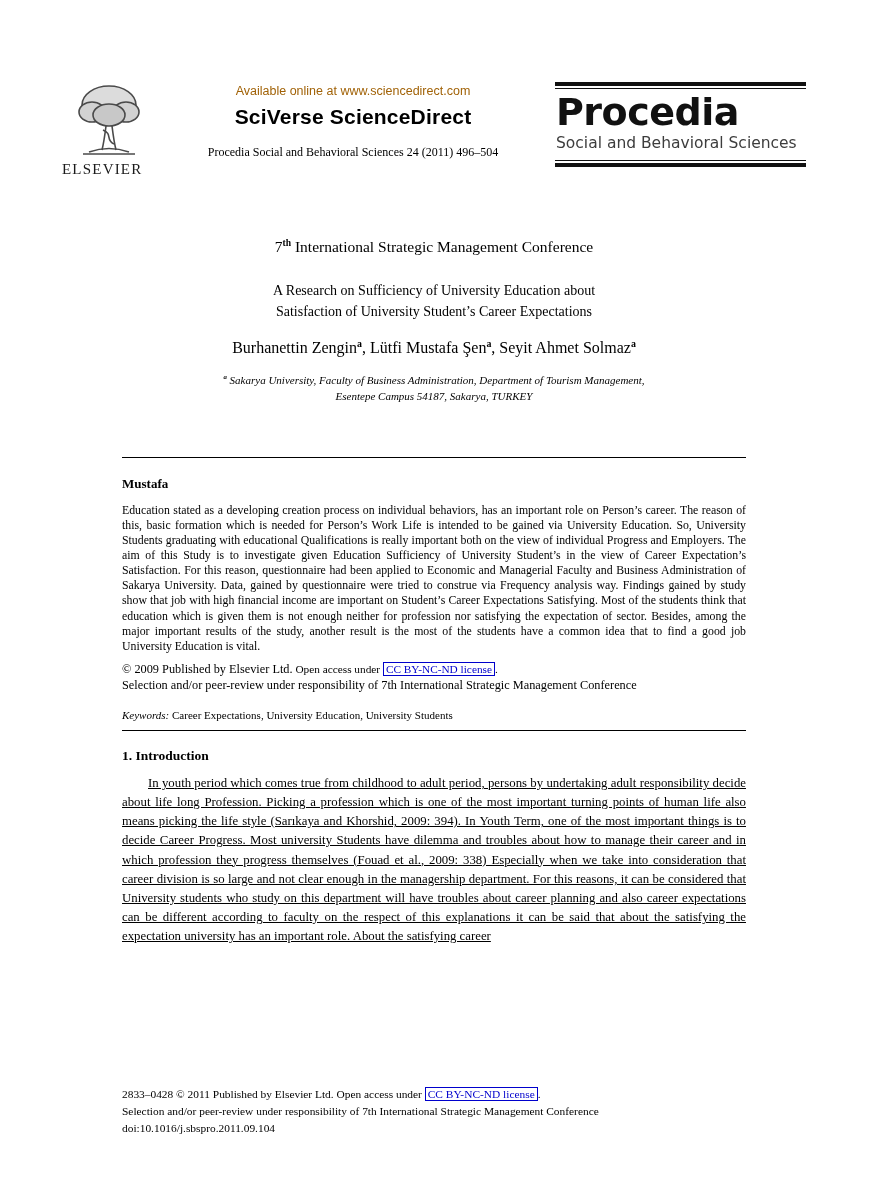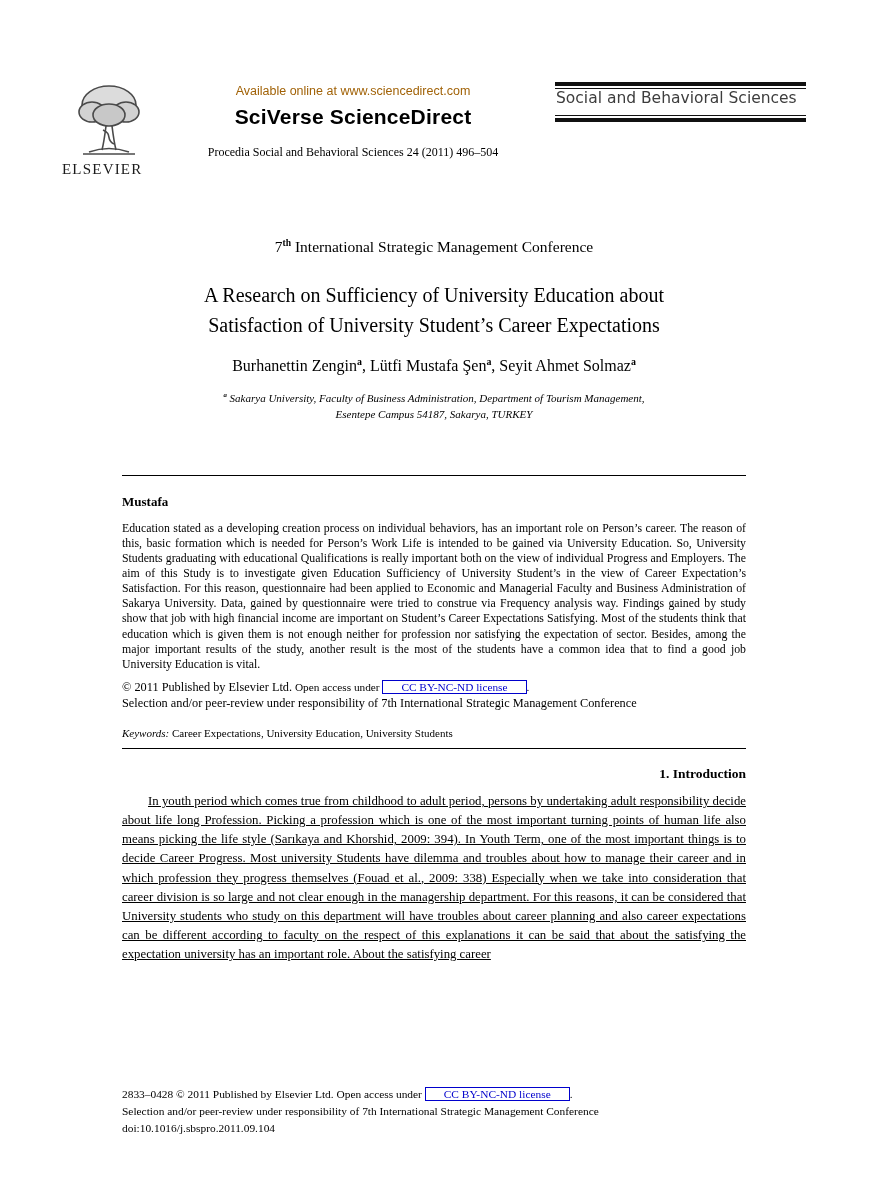--- a/index.html
+++ b/index.html
@@ -28,45 +28,45 @@
   .rule-thick { height: 4px; background: #111; }
   .rule-thin { height: 1px; background: #111; margin-top: 2px; }
   .rule-thin-b { height: 1px; background: #111; }
   .rule-thick-b { height: 4px; background: #111; margin-top: 2px; }
   .procedia-title { font-family: "DejaVu Sans", sans-serif; font-size: 38px; font-weight: bold; line-height: 44px; margin: 1px 0 0 1px; color: #111; letter-spacing: -0.5px; }
   .procedia-subtitle { font-family: "DejaVu Sans", sans-serif; font-size: 15.5px; color: #3d3d3d; margin: 0 0 7px 1px; line-height: 19px; }
 
   
   .main { position: absolute; top: 238px; left: 122px; width: 624px; }
   .conference { margin: 0; text-align: center; font-size: 15.5px; }
-  .paper-title { margin: 24px 0 0; text-align: center; font-size: 20px; font-weight: normal; line-height: 1.5; }
+  .paper-title { margin: 24px 0 0; text-align: center; font-size: 14px; font-weight: normal; line-height: 1.5; }
   .title-line { display: block; }
   .authors { margin: 17px 0 0; text-align: center; font-size: 16px; }
   .affiliation { margin: 16px 0 0; text-align: center; font-size: 11px; font-style: italic; line-height: 1.45; }
   .affil-line { display: block; }
 
   .rule { border: none; border-top: 1px solid #000; margin: 0; width: 100%; }
   .rule-first { margin-top: 52px; }
   .rule-second { margin-top: 9px; }
 
   .abstract-heading { margin: 18px 0 0; font-size: 13px; font-weight: bold; }
   .abstract-body { margin: 11px 0 0; font-size: 11.8px; line-height: 1.28; text-align: justify; }
   .copyright-line { margin: 8px 0 0; font-size: 12.3px; }
   .open-access { font-size: 0.92em; }
   .selection-line { margin: 1px 0 0; font-size: 12.3px; }
   .keywords { margin: 16px 0 0; font-size: 11px; }
   .kw-label { font-style: italic; }
 
-  .section-heading { margin: 17px 0 0; font-size: 13.5px; font-weight: bold; text-align: right; }
+  .section-heading { margin: 17px 0 0; font-size: 13.5px; font-weight: bold; }
   .body-paragraph { margin: 10px 0 0; font-size: 12.8px; line-height: 1.5; text-align: justify; text-indent: 26px; text-decoration: underline; }
 
   
   .license-link {
     color: #0000cc; text-decoration: none;
-    border: 1px solid #0000cc; padding: 0 18px;
+    border: 1px solid #0000cc; padding: 0 2px;
   }
 
   
   .footer { position: absolute; top: 1086px; left: 122px; width: 640px; font-size: 11.4px; line-height: 1.5; }
   .footer-line { margin: 0; }
 </style>
 </head>
 <body>
 
 <div class="page">
@@ -91,20 +91,21 @@
 
     <div class="center-block">
       <div class="available-online">Available online at www.sciencedirect.com</div>
       <div class="sciverse">SciVerse ScienceDirect</div>
       <div class="journal-line">Procedia Social and Behavioral Sciences 24 (2011) 496–504</div>
     </div>
 
     <div class="procedia-block">
       <div class="rule-thick"></div>
       <div class="rule-thin"></div>
+      <div class="procedia-title">Procedia</div>
       <div class="procedia-subtitle">Social and Behavioral Sciences</div>
       <div class="rule-thin-b"></div>
       <div class="rule-thick-b"></div>
     </div>
   </header>
 
   <main class="main">
 
     <p class="conference"><span>7</span><sup>th</sup><span> International Strategic Management Conference</span></p>
 
@@ -119,21 +120,21 @@
       <span class="affil-line"><sup>a</sup><span> Sakarya University, Faculty of Business Administration, Department of Tourism Management,</span></span>
       <span class="affil-line">Esentepe Campus 54187, Sakarya, TURKEY</span>
     </p>
 
     <hr class="rule rule-first">
 
     <h2 class="abstract-heading">Mustafa</h2>
 
     <p class="abstract-body">Education stated as a developing creation process on individual behaviors, has an important role on Person’s career. The reason of this, basic formation which is needed for Person’s Work Life is intended to be gained via University Education. So, University Students graduating with educational Qualifications is really important both on the view of individual Progress and Employers. The aim of this Study is to investigate given Education Sufficiency of University Student’s in the view of Career Expectation’s Satisfaction. For this reason, questionnaire had been applied to Economic and Managerial Faculty and Business Administration of Sakarya University. Data, gained by questionnaire were tried to construe via Frequency analysis way. Findings gained by study show that job with high financial income are important on Student’s Career Expectations Satisfying. Most of the students think that education which is given them is not enough neither for profession nor satisfying the expectation of sector. Besides, among the major important results of the study, another result is the most of the students have a common idea that to find a good job University Education is vital.</p>
 
-    <p class="copyright-line"><span>© 2011 Published by Elsevier Ltd.</span><span class="open-access"> Open access under </span><a class="license-link open-access" href="#">CC BY-NC-ND license</a><span class="open-access">.</span></p>
+    <p class="copyright-line"><span>© 2009 Published by Elsevier Ltd.</span><span class="open-access"> Open access under </span><a class="license-link open-access" href="#">CC BY-NC-ND license</a><span class="open-access">.</span></p>
 
     <p class="selection-line">Selection and/or peer-review under responsibility of 7th International Strategic Management Conference</p>
 
     <p class="keywords"><span class="kw-label">Keywords:</span><span> Career Expectations, University Education, University Students</span></p>
 
     <hr class="rule rule-second">
 
     <h2 class="section-heading">1.  Introduction</h2>
 
     <p class="body-paragraph">In youth period which comes true from childhood to adult period, persons by undertaking adult responsibility decide about life long Profession. Picking a profession which is one of the most important turning points of human life also means picking the life style (Sarıkaya and Khorshid, 2009: 394). In Youth Term, one of the most important things is to decide Career Progress. Most university Students have dilemma and troubles about how to manage their career and in which profession they progress themselves (Fouad et al., 2009: 338) Especially when we take into consideration that career division is so large and not clear enough in the managership department. For this reasons, it can be considered that University students who study on this department will have troubles about career planning and also career expectations can be different according to faculty on the respect of this explanations it can be said that about the satisfying the expectation university has an important role. About the satisfying career</p>

